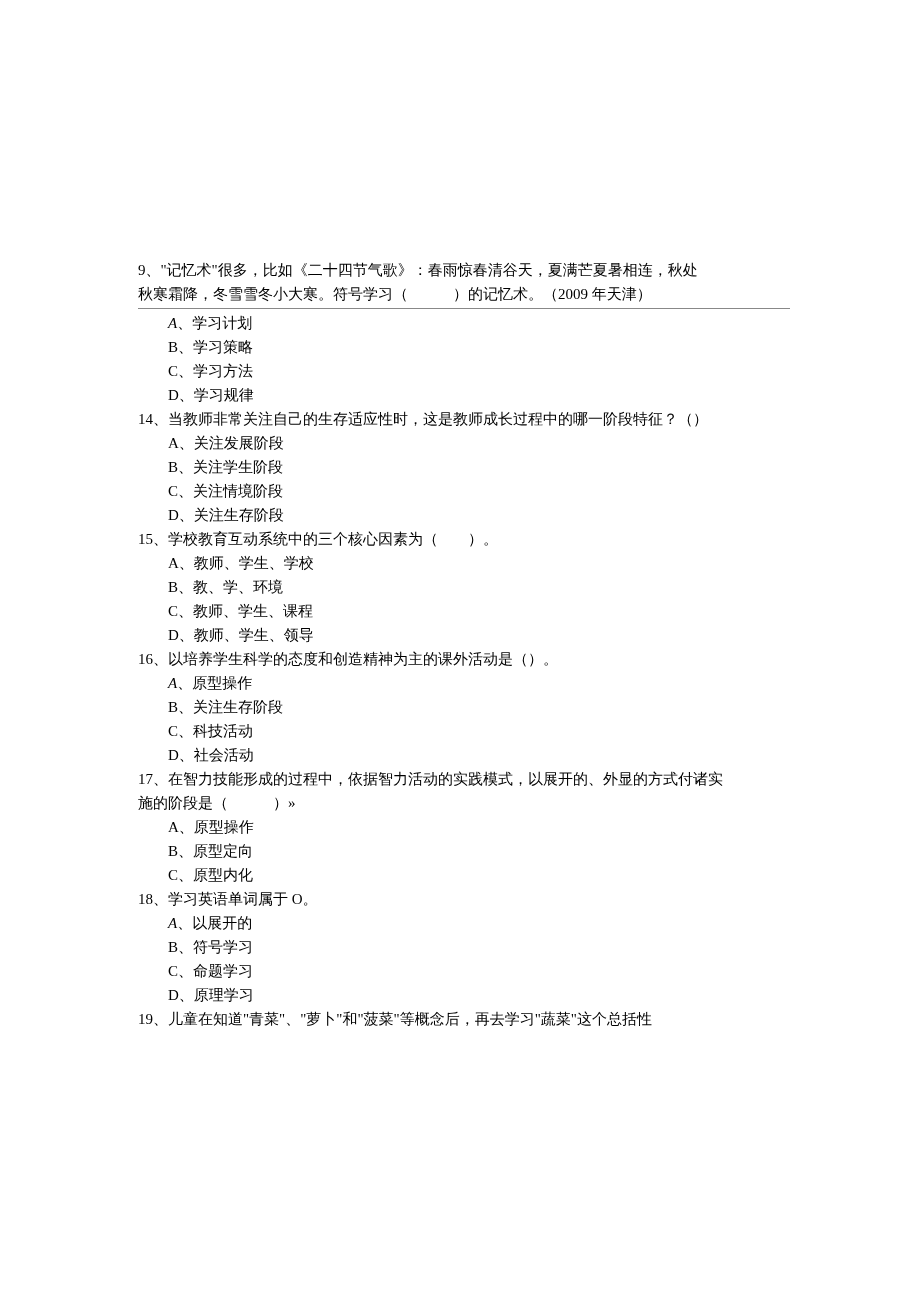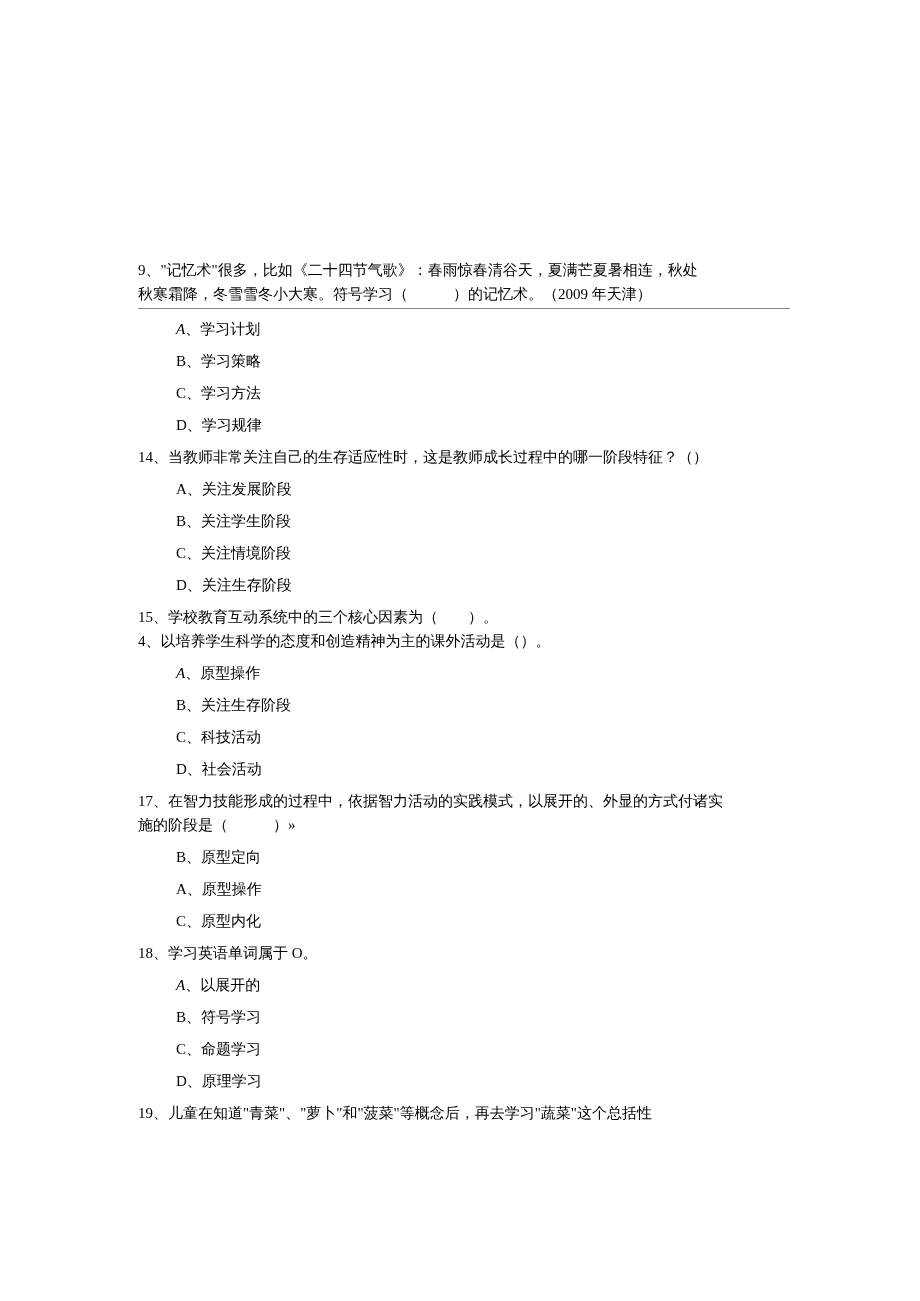--- a/index.html
+++ b/index.html
@@ -19,21 +19,21 @@
     position: relative;
   }
   .question-stem {
     margin: 0;
     text-align: justify;
   }
   .option-list {
     padding-left: 2em;
   }
   .option {
-    margin: 8px;
+    margin: 0;
   }
   .italic-letter {
     font-style: italic;
     font-family: "Times New Roman", serif;
   }
   .hr-line {
     border: none;
     border-top: 1px solid #888;
     margin: 2px 0 2px 0;
   }
@@ -72,40 +72,46 @@
       <p class="option">B、关注学生阶段</p>
       <p class="option">C、关注情境阶段</p>
       <p class="option">D、关注生存阶段</p>
     </div>
   </div>
 
   <div>
     <p class="question-stem">
       <span>15、学校教育互动系统中的三个核心因素为（</span><span class="blank" style="width:2em"></span><span>）。</span>
     </p>
+    <div class="option-list">
+      <p class="option">A、教师、学生、学校</p>
+      <p class="option">B、教、学、环境</p>
+      <p class="option">C、教师、学生、课程</p>
+      <p class="option">D、教师、学生、领导</p>
+    </div>
   </div>
 
   <div>
-    <p class="question-stem">4、以培养学生科学的态度和创造精神为主的课外活动是（）。</p>
+    <p class="question-stem">16、以培养学生科学的态度和创造精神为主的课外活动是（）。</p>
     <div class="option-list">
       <p class="option"><span class="italic-letter">A</span><span>、原型操作</span></p>
       <p class="option">B、关注生存阶段</p>
       <p class="option">C、科技活动</p>
       <p class="option">D、社会活动</p>
     </div>
   </div>
 
   <div>
     <p class="question-stem">17、在智力技能形成的过程中，依据智力活动的实践模式，以展开的、外显的方式付诸实</p>
     <p class="question-stem">
       <span>施的阶段是（</span><span class="blank" style="width:3em"></span><span>）»</span>
     </p>
     <div class="option-list">
+      <p class="option">A、原型操作</p>
       <p class="option">B、原型定向</p>
-      <p class="option">A、原型操作</p>
       <p class="option">C、原型内化</p>
     </div>
   </div>
 
   <div>
     <p class="question-stem">18、学习英语单词属于 O。</p>
     <div class="option-list">
       <p class="option"><span class="italic-letter">A</span><span>、以展开的</span></p>
       <p class="option">B、符号学习</p>
       <p class="option">C、命题学习</p>

